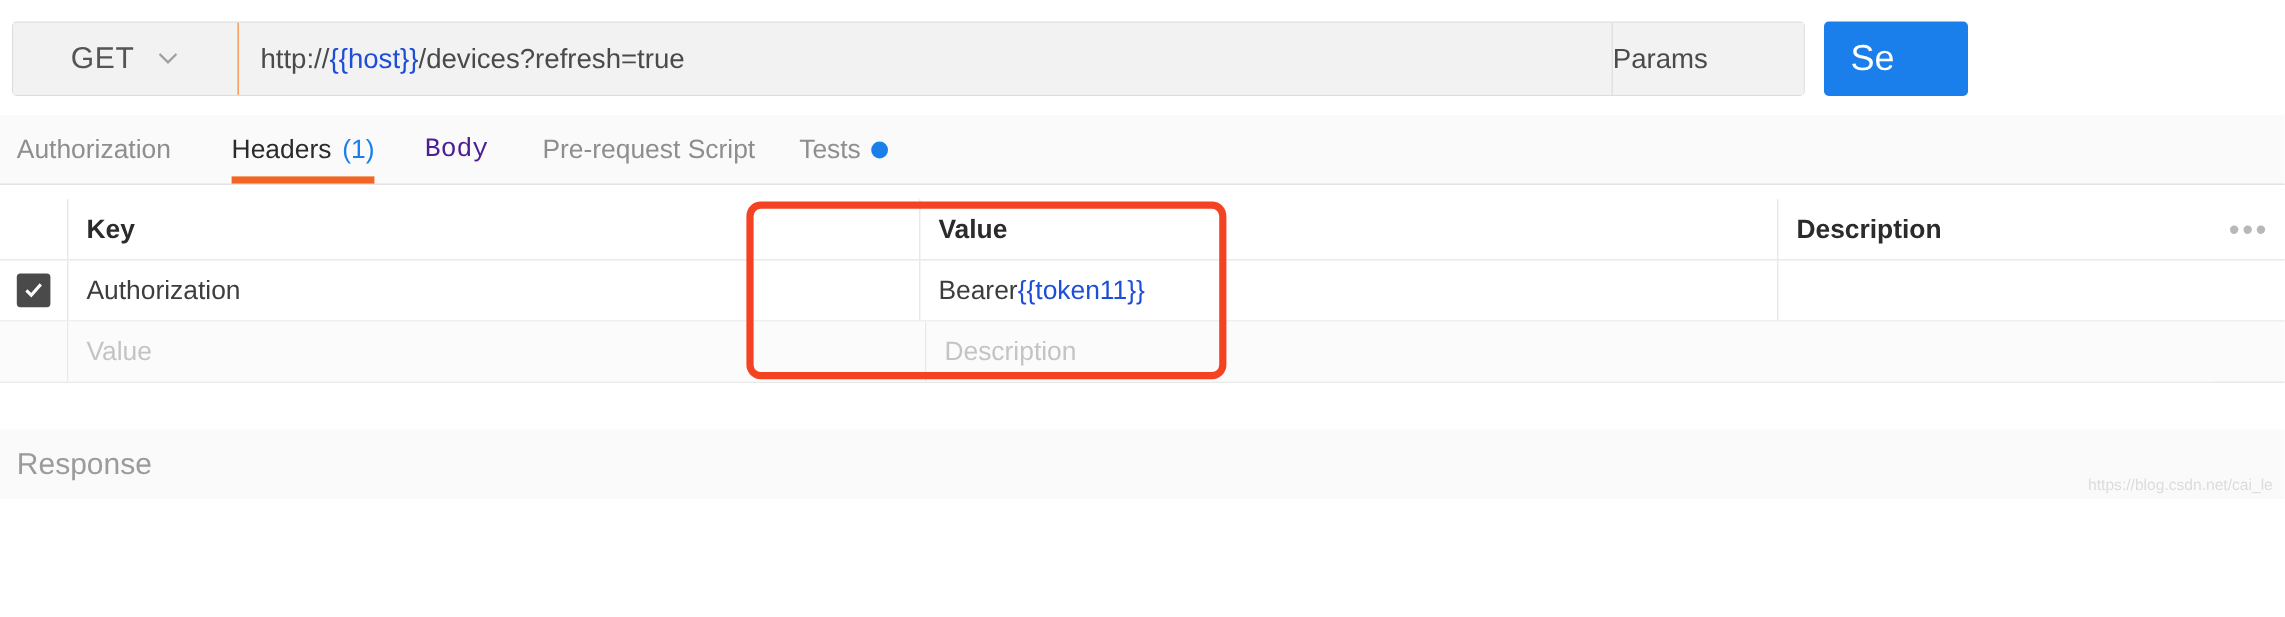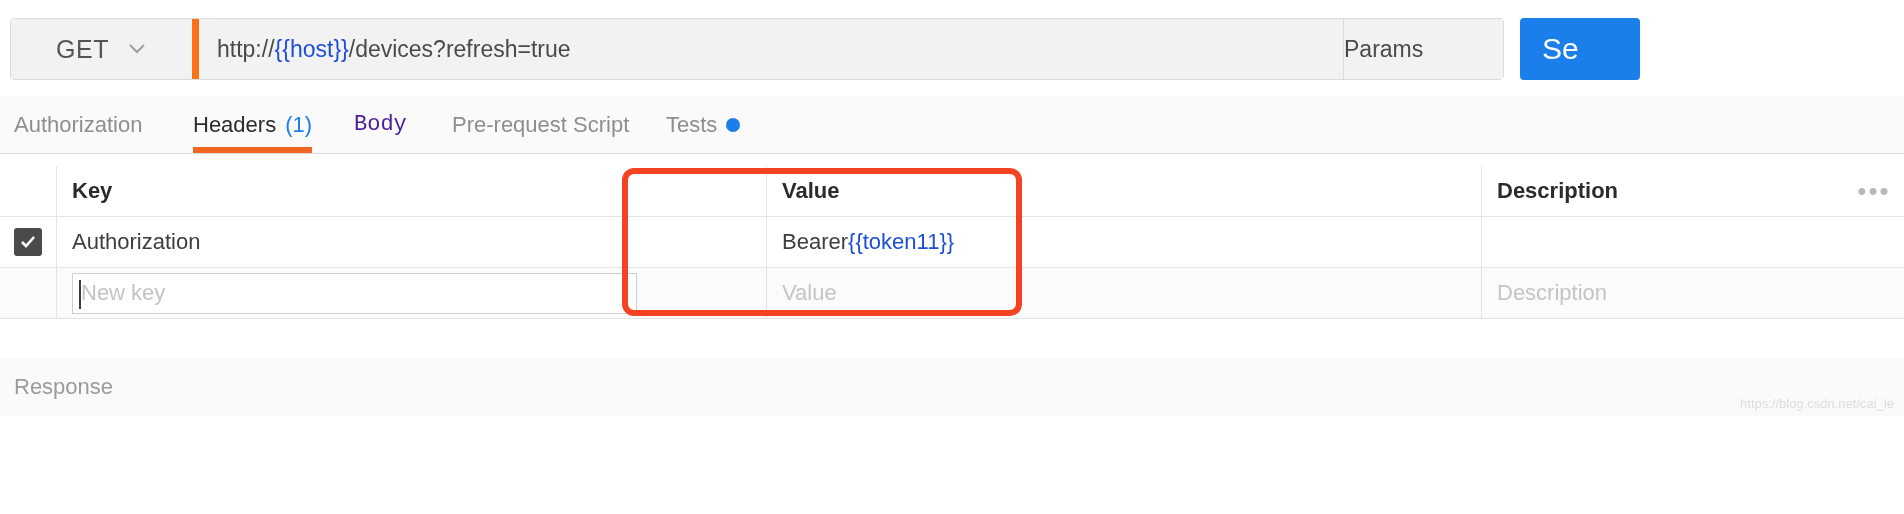--- a/index.html
+++ b/index.html
@@ -36,21 +36,21 @@
     border-radius: 4px;
     background: #f2f2f2;
     box-sizing: border-box;
   }
   .method-select {
     width: 188px;
     display: flex;
     align-items: center;
     justify-content: center;
     gap: 18px;
-    border-right: 7px solid #f97316;
+    border-right: 1px solid #f97316;
     background: #f2f2f2;
     cursor: pointer;
     box-sizing: border-box;
   }
   .method-label {
     font-size: 25px;
     color: #555555;
     letter-spacing: .5px;
   }
   .chev {
@@ -233,21 +233,21 @@
     position: absolute;
     left: 0;
     top: 358px;
     width: 1904px;
     height: 58px;
     background: #fafafa;
     display: flex;
     align-items: center;
     padding-left: 14px;
     box-sizing: border-box;
-    font-size: 22px;
+    font-size: 25px;
     color: #9b9b9b;
   }
   .lower-blank {
     position: absolute;
     left: 0;
     top: 416px;
     width: 1904px;
     height: 98px;
     background: #ffffff;
   }
@@ -358,26 +358,20 @@
         <span class="tmpl-red">{{token11}}</span>
     </div>
     <div class="cell desc">
       <span></span>
     </div>
     <div class="dots-cell"></div>
   </div>
 
   <div class="trow row-newkey">
     <div class="cb-cell"></div>
-    <div class="cell key">
-      <span class="newkey-input">
-        <span class="caret"></span>
-        <span class="placeholder">New key</span>
-      </span>
-    </div>
     <div class="cell value placeholder">Value</div>
     <div class="cell desc placeholder">Description</div>
     <div class="dots-cell"></div>
   </div>
 </div>
 
 <div class="response-bar">
   <span>Response</span>
 </div>
 <div class="lower-blank"></div>

